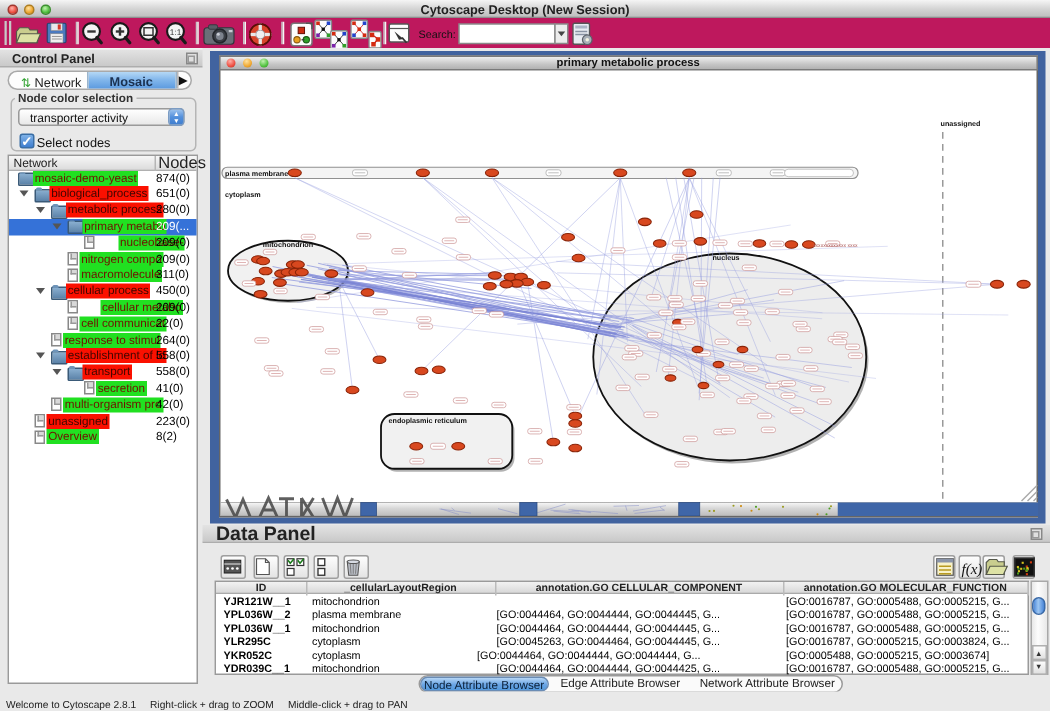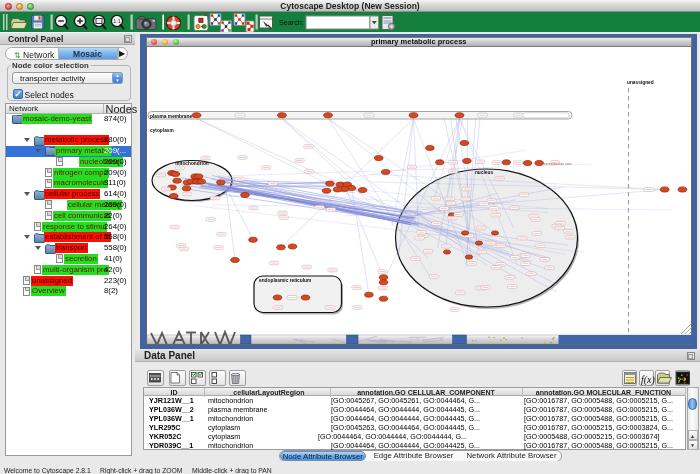--- a/index.html
+++ b/index.html
@@ -2,21 +2,21 @@
 <html><head><meta charset="utf-8">
 <style>
 html,body{margin:0;padding:0;}
 body{width:700px;height:474px;position:relative;overflow:hidden;
  font-family:"Liberation Sans",sans-serif;background:#e9e9e9;}
 .abs{position:absolute;}
 #titlebar{left:0;top:0;width:700px;height:12px;
  background:linear-gradient(#f5f5f5,#d3d3d3 55%,#bfbfbf);border-bottom:1px solid #8e8e8e;box-sizing:border-box;}
 #titlebar .t{width:100%;text-align:center;font-size:8.5px;font-weight:bold;color:#222;line-height:12px;}
 .light{position:absolute;top:3px;width:6.6px;height:6.6px;border-radius:50%;box-sizing:border-box;}
-#toolbar{left:0;top:12px;width:700px;height:20px;background:#15803d;}
+#toolbar{left:0;top:12px;width:700px;height:20px;background:#be185d;}
 #cpanel{left:0;top:32px;width:135px;height:429px;background:#e9e9e9;}
 #cphead{left:0;top:0;width:135px;height:13px;background:linear-gradient(#e3e3e3,#c9c9c9);
  border-top:1px solid #f5f5f5;border-bottom:1px solid #adadad;box-sizing:border-box;}
 #cphead .t{font-size:8.5px;font-weight:bold;color:#222;line-height:12px;padding-left:8px;}
 #tabbar{left:5px;top:15px;width:123px;height:13px;background:#fdfdfd;border:1px solid #a9a9a9;border-radius:7px;box-sizing:border-box;}
 #tabmosaic{left:57.5px;top:16px;width:60px;height:11px;background:linear-gradient(#b5d8f5,#84b8ec 45%,#5d9be0);border-left:1px solid #9ab4cc;border-right:1px solid #9ab4cc;box-sizing:border-box;
  font-size:8.5px;font-weight:bold;color:#1a3050;text-align:center;line-height:12px;}
 #tabnet{left:14px;top:17.5px;font-size:8.5px;color:#222;}
 #tabarr{left:119px;top:16.5px;font-size:8px;color:#111;}
 #groupbox{left:7px;top:33px;width:124px;height:36px;border:1px solid #b5b5b5;border-radius:4px;box-sizing:border-box;}
@@ -41,21 +41,21 @@
 .ficon{position:absolute;top:0.5px;width:7px;height:9px;background:#fdfdfd;border:0.6px solid #888;box-sizing:border-box;}
 .ficon:before{content:"";position:absolute;right:0;top:0;width:2.5px;height:2.5px;background:#d8d8d8;border-left:0.6px solid #999;border-bottom:0.6px solid #999;}
 #statusbar{left:0;top:461px;width:700px;height:13px;background:#e9e9e9;font-size:6.8px;color:#222;}
 #vpanel{left:140px;top:33.5px;width:557px;height:315.5px;background:#41639f;}
 #vwin{left:145.5px;top:37px;width:546.5px;height:308px;background:#fff;border:1px solid #666;box-sizing:border-box;}
 #vtitle{left:145.5px;top:37px;width:546.5px;height:9.5px;background:linear-gradient(#efefef,#c6c6c6 60%,#b2b2b2);border:1px solid #7a7a7a;box-sizing:border-box;}
 #vtitle .t{width:100%;text-align:center;font-weight:bold;font-size:7.5px;color:#111;line-height:8.5px;}
 .vlight{position:absolute;width:6.4px;height:6.4px;border-radius:50%;}
 #dpanel{left:135px;top:350px;width:565px;height:111px;background:#e9e9e9;}
 #dphead{left:0;top:0;width:565px;height:12px;background:linear-gradient(#e3e3e3,#c9c9c9);border-bottom:1px solid #adadad;box-sizing:border-box;}
-#dphead .t{font-size:10px;font-weight:bold;color:#222;line-height:11px;padding-left:9px;}
+#dphead .t{font-size:13px;font-weight:bold;color:#222;line-height:11px;padding-left:9px;}
 .dbtn{position:absolute;top:20px;width:17px;height:16px;background:linear-gradient(#fdfdfd,#e4e4e4);border:1px solid #9f9f9f;border-radius:2px;box-sizing:border-box;}
 #dtable{left:8px;top:37px;width:543px;height:63px;background:#fff;border:1px solid #9a9a9a;box-sizing:border-box;}
 #dthdr{left:9px;top:37.5px;width:541px;height:8.5px;background:linear-gradient(#f2f2f2,#d9d9d9);border-bottom:1px solid #aaa;box-sizing:border-box;}
 .dth{position:absolute;top:0;font-size:7px;font-weight:bold;color:#222;line-height:9px;text-align:center;border-right:1px solid #bbb;height:9px;}
 .drow{position:absolute;left:9px;width:541px;height:9px;font-size:7.2px;line-height:9px;white-space:nowrap;}
 .drow div{position:absolute;overflow:hidden;}
 #btabs{left:279px;top:450px;width:283px;height:12px;background:#fafafa;border:1px solid #9a9a9a;border-radius:6px;box-sizing:border-box;font-size:7.8px;color:#222;}
 .btab{position:absolute;top:0;height:10px;line-height:10px;text-align:center;}
 #btab1{left:0px;width:85.5px;background:linear-gradient(#b5d5f5,#6aa5e5 55%,#549ade);border:1px solid #6b8cb4;border-radius:6px;box-sizing:border-box;height:10px;color:#0a2038;}
 </style></head>
@@ -221,20 +221,26 @@
   <div class="abs" id="treebox"></div>
   <div class="abs" id="treehdr">
       <div class="c1">Network</div>
       <div class="c2">Nodes</div>
     </div>
 <div class="trow" style="top:81.5px;">
       <div class="folder" style="left:5.6px;"></div>
       <span class="lab grn" style="left:16.1px;">mosaic-demo-yeast</span>
       <span class="num" style="">874(0)</span>
     </div>
+<div class="trow" style="top:92.3px;">
+      <div class="arrow" style="left:7.3px;"></div>
+      <div class="folder" style="left:16.6px;"></div>
+      <span class="lab red" style="left:27.1px;">biological_process</span>
+      <span class="num" style="">651(0)</span>
+    </div>
 <div class="trow" style="top:103.1px;">
       <div class="arrow" style="left:18.3px;"></div>
       <div class="folder" style="left:27.6px;"></div>
       <span class="lab red" style="left:38.1px;">metabolic process</span>
       <span class="num" style="">280(0)</span>
     </div>
 <div class="trow" style="top:113.9px;">
       <div style="position:absolute;left:0;top:0;width:125px;height:10.8px;background:#3572d8;"></div>
       <div class="arrow" style="left:29.3px;"></div>
       <div class="folder" style="left:38.6px;"></div>
@@ -253,21 +259,21 @@
     </div>
 <div class="trow" style="top:146.3px;">
       <div class="ficon" style="left:38.6px;"></div>
       <span class="lab grn" style="left:47.1px;">macromolecule</span>
       <span class="num" style="">311(0)</span>
     </div>
 <div class="trow" style="top:157.1px;">
       <div class="arrow" style="left:18.3px;"></div>
       <div class="folder" style="left:27.6px;"></div>
       <span class="lab red" style="left:38.1px;">cellular process</span>
-      <span class="num" style="">614(0)</span>
+      <span class="num" style="">450(0)</span>
     </div>
 <div class="trow" style="top:167.9px;">
       <div class="ficon" style="left:38.6px;"></div>
       <span class="lab grn" style="left:61px;">cellular metabo</span>
       <span class="num" style="">209(0)</span>
     </div>
 <div class="trow" style="top:178.7px;padding-left:40px;">
       <div class="ficon" style="left:38.6px;"></div>
       <span class="lab grn" style="left:47.1px;">cell communicat</span>
       <span class="num" style="">22(0)</span>
@@ -810,21 +816,20 @@
   <div class="abs" style="left:552.5px;top:90px;width:10px;height:9.5px;background:linear-gradient(#fdfdfd,#e0e0e0);border:0.5px solid #b0b0b0;box-sizing:border-box;font-size:5px;color:#333;text-align:center;line-height:9px;">▼</div>
   <div class="abs" id="dthdr">
       <div class="dth" style="left:0px;width:60px;">ID</div>
 <div class="dth" style="left:60px;width:126px;">_cellularLayoutRegion</div>
 <div class="dth" style="left:186px;width:192px;">annotation.GO CELLULAR_COMPONENT</div>
 <div class="dth" style="left:378px;width:163px;">annotation.GO MOLECULAR_FUNCTION</div>
     </div>
 <div class="drow" style="top:45.5px;">
 <div style="left:5px;width:55px;font-weight:bold;">YJR121W__1</div>
 <div style="left:64px;width:120px;">mitochondrion</div>
-<div style="left:187px;width:190px;">[GO:0045267, GO:0045261, GO:0044464, G...</div>
 <div style="left:380px;width:170px;">[GO:0016787, GO:0005488, GO:0005215, G...</div>
     </div>
 <div class="drow" style="top:54.5px;">
 <div style="left:5px;width:55px;font-weight:bold;">YPL036W__2</div>
 <div style="left:64px;width:120px;">plasma membrane</div>
 <div style="left:187px;width:190px;">[GO:0044464, GO:0044444, GO:0044445, G...</div>
 <div style="left:380px;width:170px;">[GO:0016787, GO:0005488, GO:0005215, G...</div>
     </div>
 <div class="drow" style="top:63.5px;">
 <div style="left:5px;width:55px;font-weight:bold;">YPL036W__1</div>

